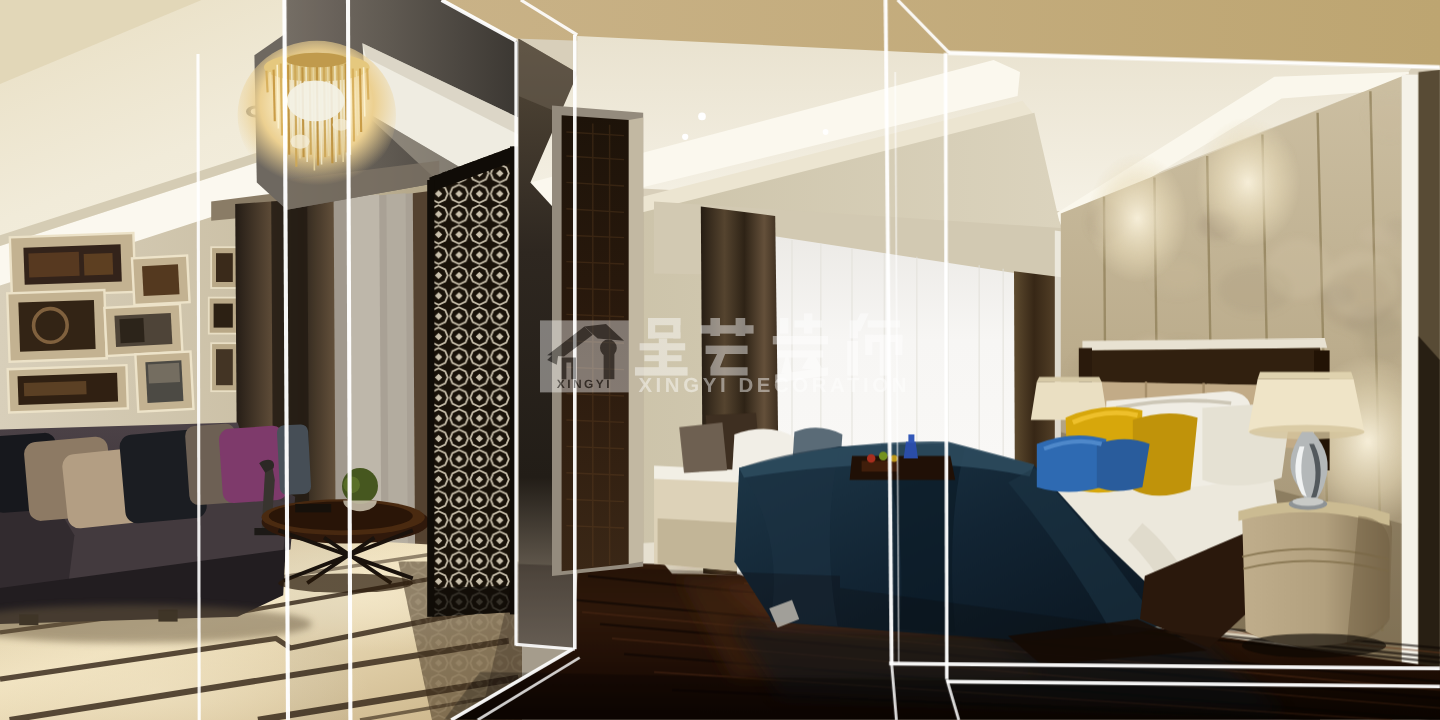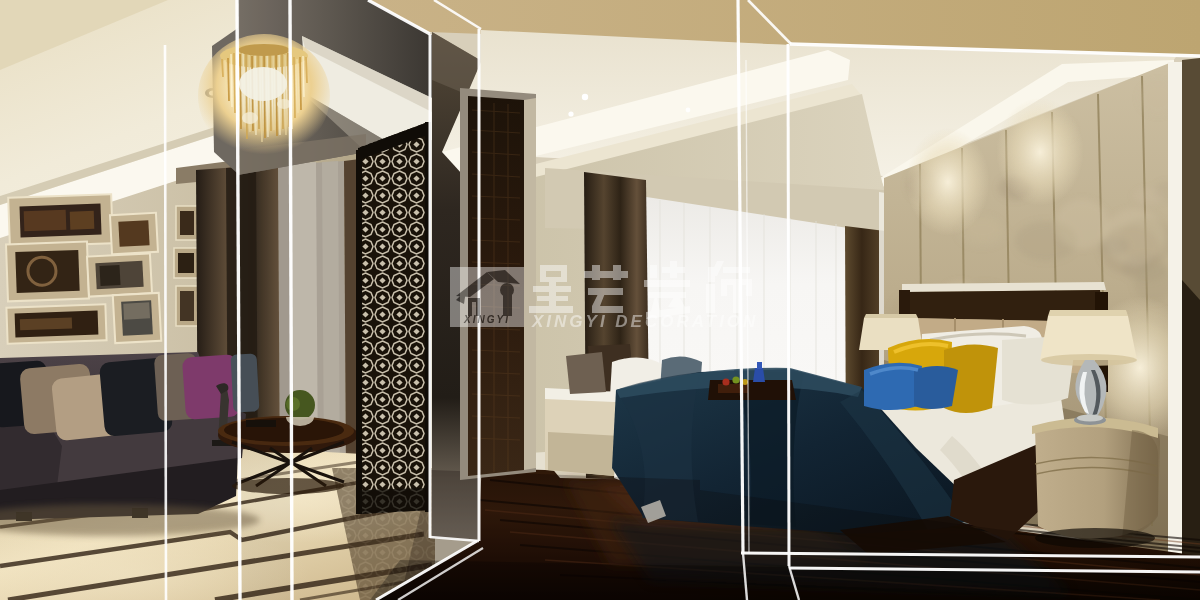--- a/index.html
+++ b/index.html
@@ -1,16 +1,16 @@
 <!DOCTYPE html>
 <html><head>
 <meta charset="utf-8">
 <style>
 html,body{margin:0;padding:0;width:1200px;height:600px;overflow:hidden;background:#d8cfba;font-family:"Liberation Sans",sans-serif;}
-#scene{position:relative;width:996px;height:600px;font-style:italic;}
+#scene{position:relative;width:996px;height:600px;}
 svg{display:block}
 </style>
 </head>
 <body>
 <div id="scene">
 <svg width="1200" height="600" viewBox="0 0 1200 600">
 <defs>
 <linearGradient id="ceilL" x1="0" y1="0" x2="0.7" y2="1">
 <stop offset="0" stop-color="#e8dec2"></stop>
           <stop offset="0.5" stop-color="#f1ebd9"></stop>

